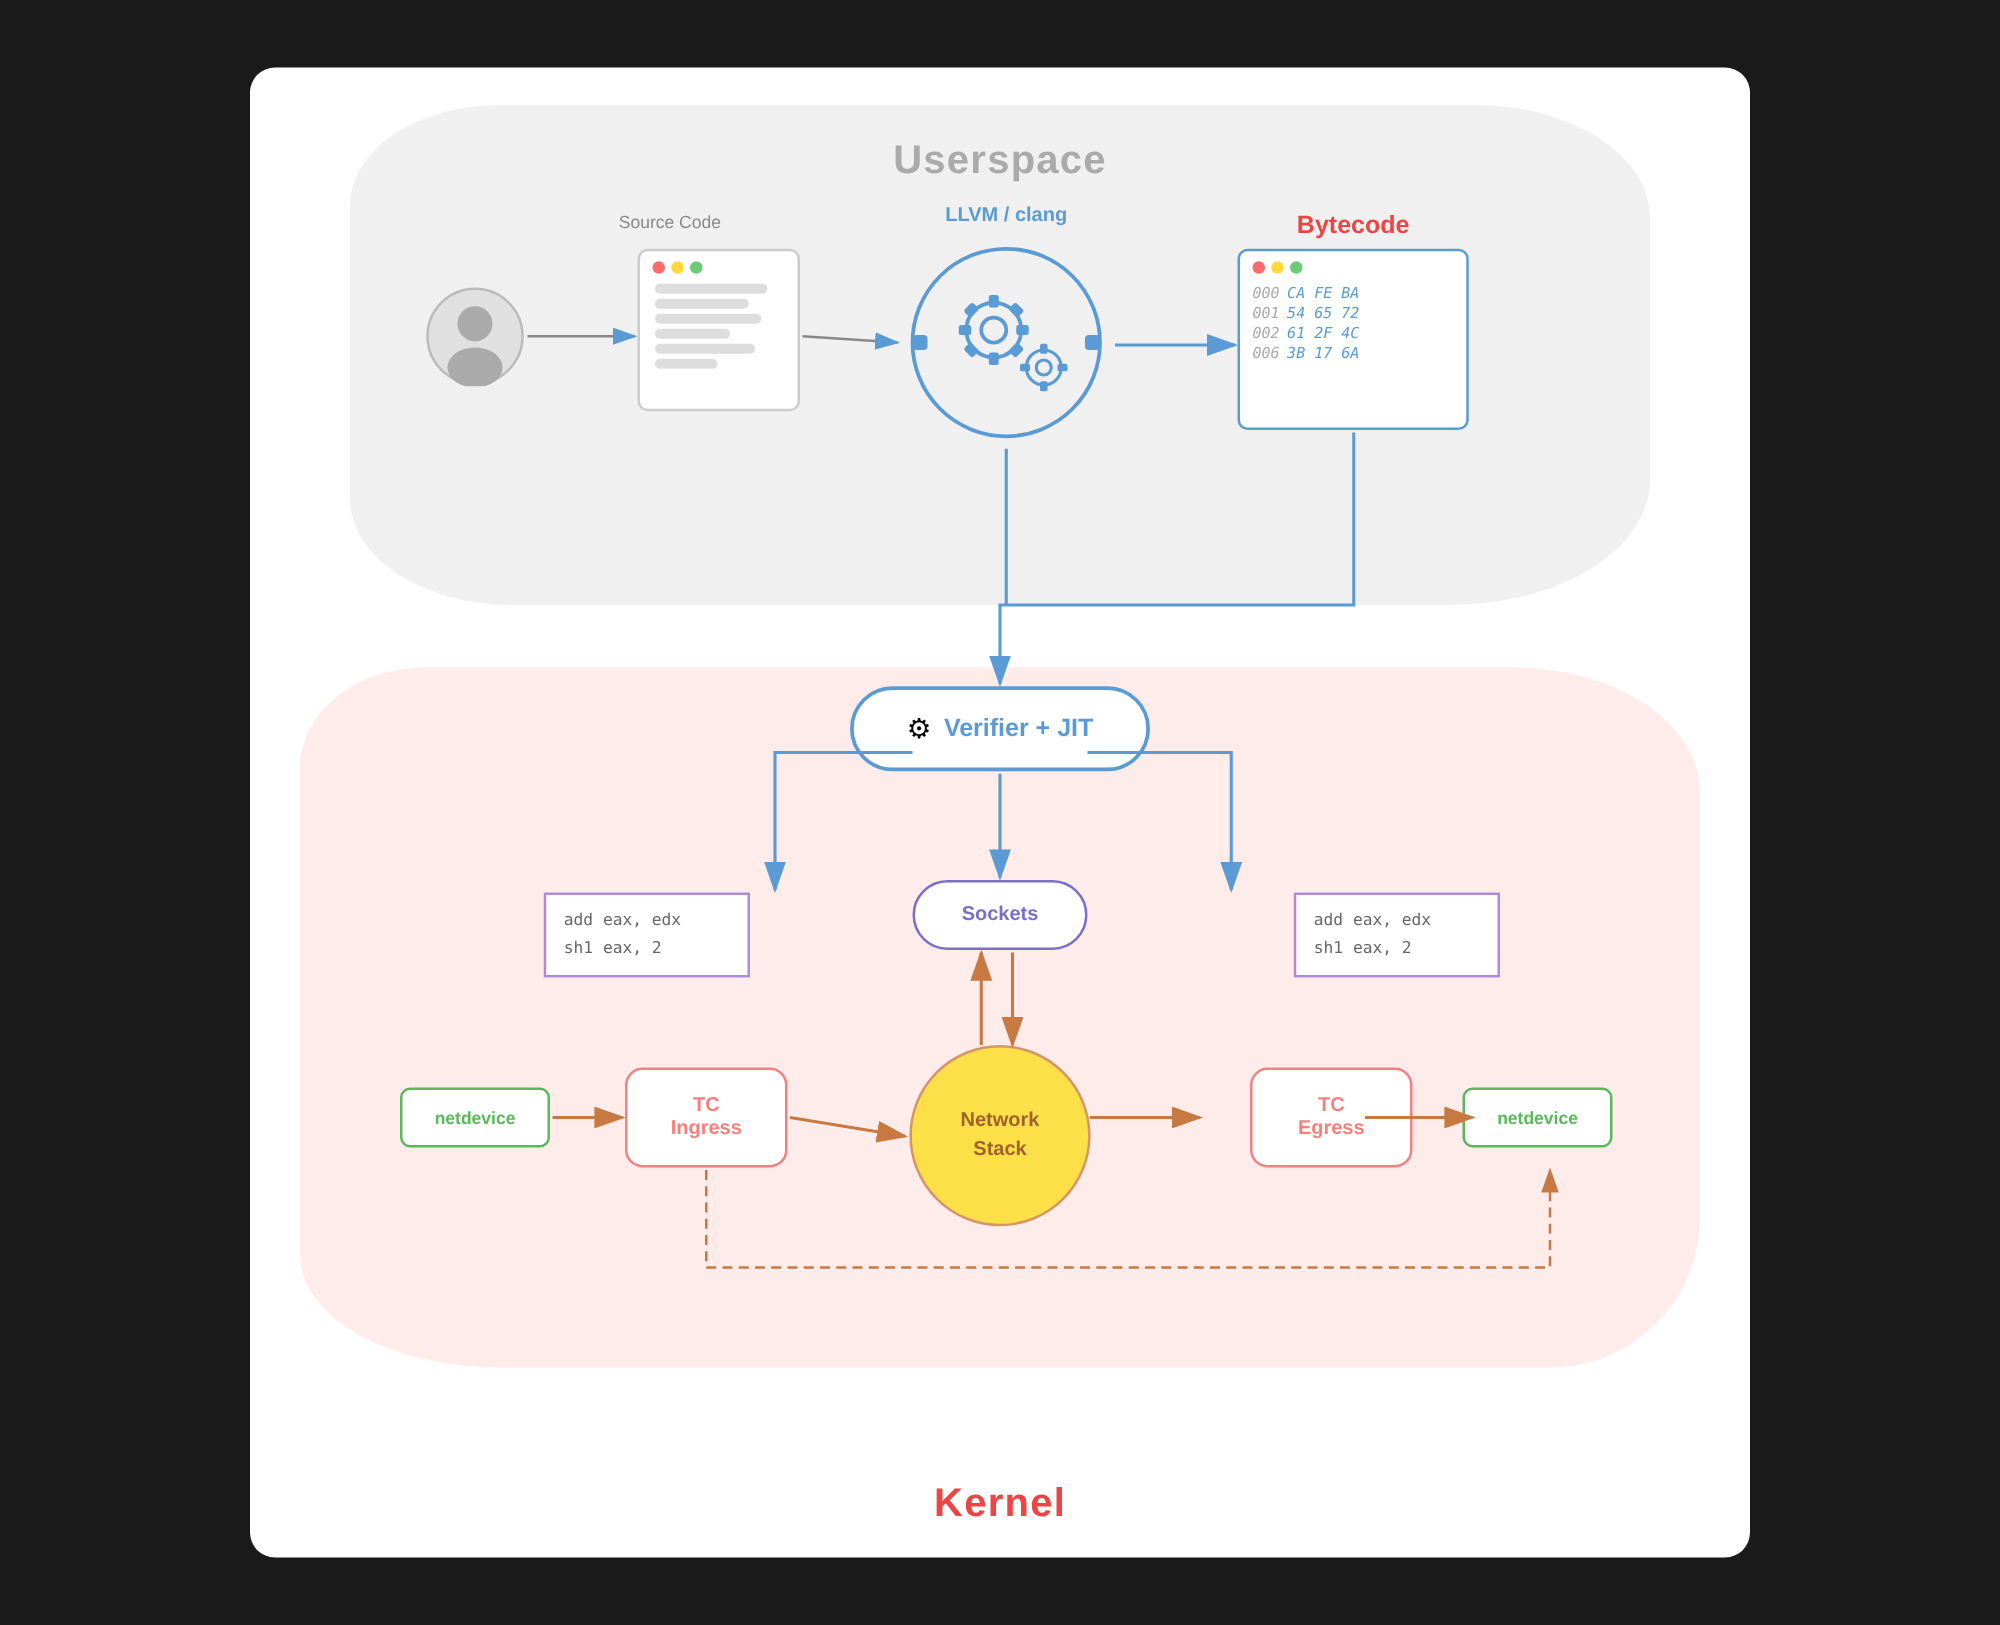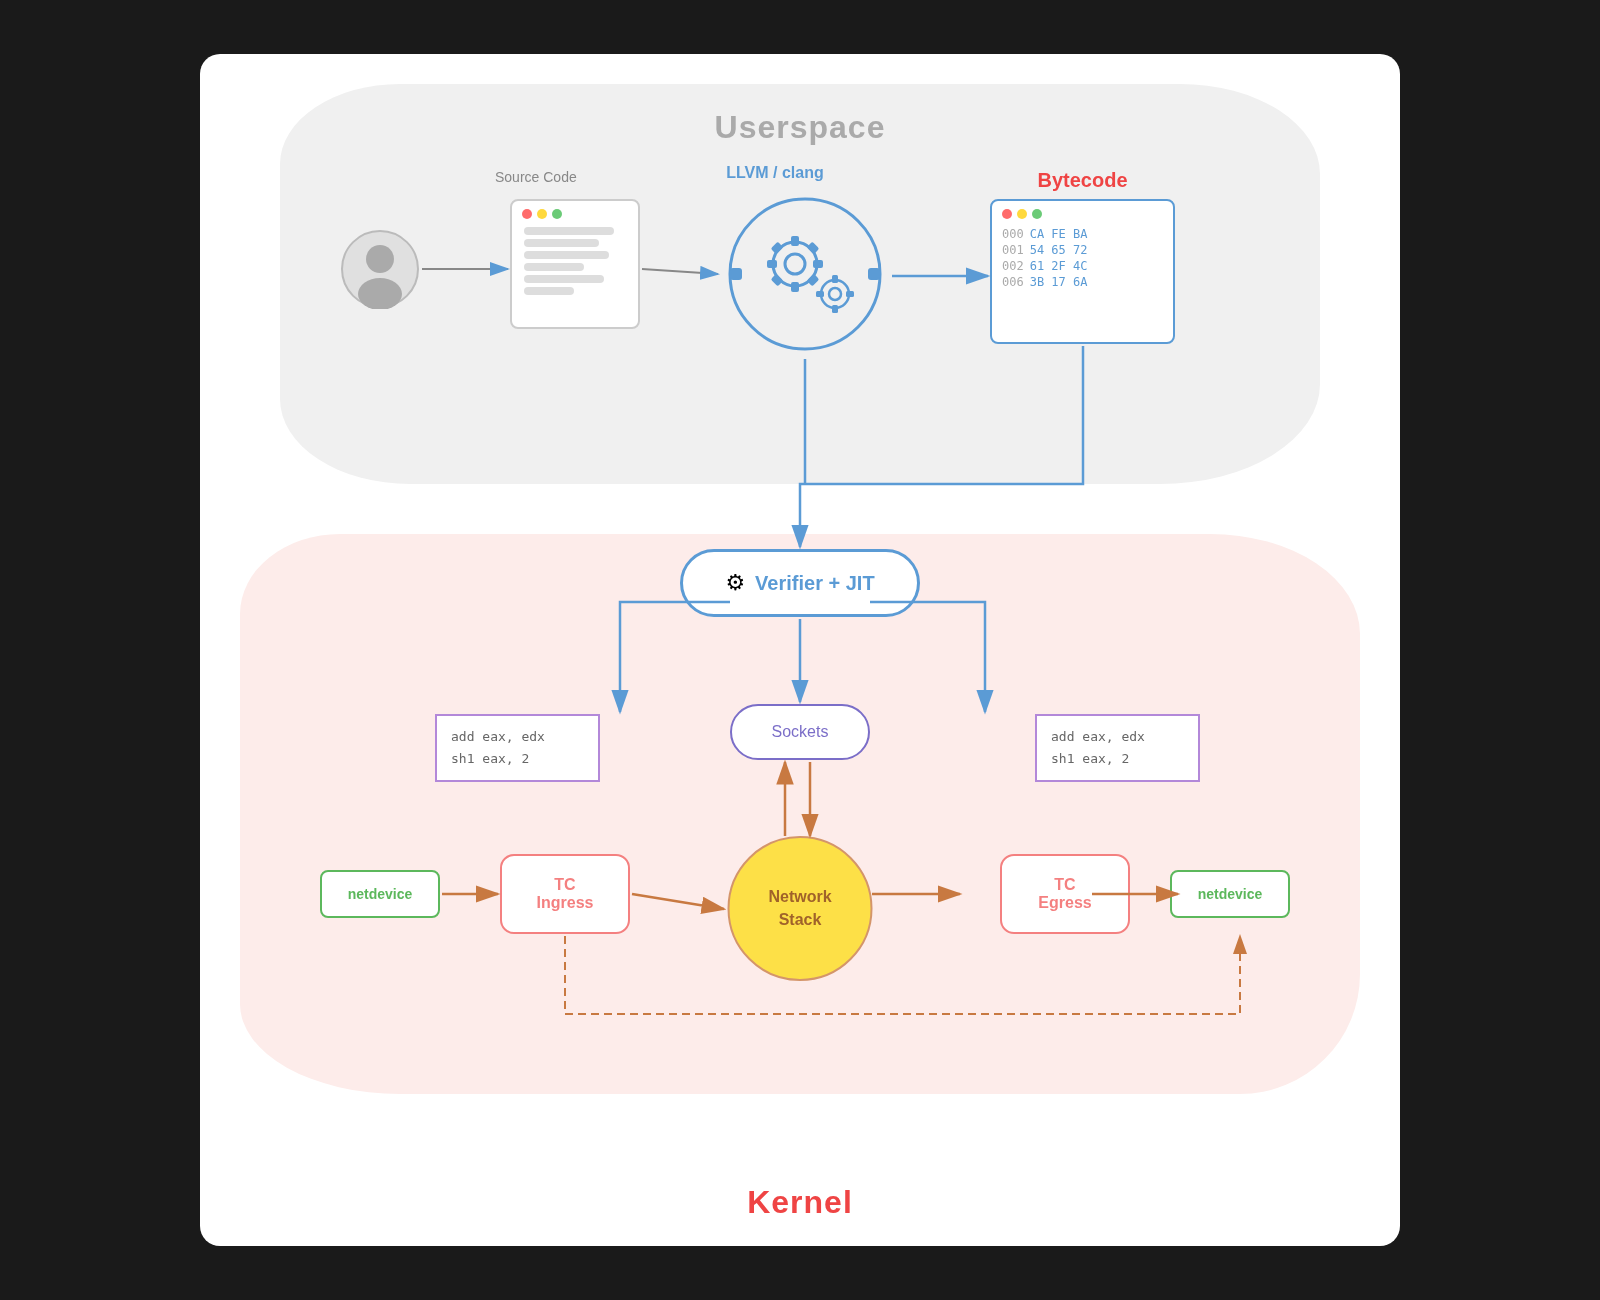--- a/index.html
+++ b/index.html
@@ -95,21 +95,21 @@
     .llvm-circle {
       position: absolute;
       top: 135px;
       left: 520px;
       width: 170px;
       height: 170px;
     }
     .llvm-label {
       position: absolute;
       top: 110px;
-      left: 480px;
+      left: 510px;
       font-size: 16px;
       font-weight: 700;
       color: #5b9bd5;
       text-align: center;
       width: 190px;
     }
 
     
     .bytecode-box {
       position: absolute;
@@ -185,21 +185,21 @@
       transform: translateX(-50%);
       width: 140px;
       height: 56px;
       background: white;
       border: 2px solid #7b6ec8;
       border-radius: 28px;
       display: flex;
       align-items: center;
       justify-content: center;
       font-size: 16px;
-      font-weight: 400;
+      font-weight: 700;
       color: #7b6ec8;
     }
 
     
     .tc-ingress {
       position: absolute;
       top: 800px;
       left: 300px;
       width: 130px;
       height: 80px;
@@ -323,20 +323,21 @@
     .bytecode-header {
       display: flex;
       gap: 5px;
       padding: 8px 10px 4px;
     }
     .bytecode-content {
       padding: 4px 10px;
       font-family: monospace;
       font-size: 12px;
       color: #5b9bd5;
+      font-style: italic;
     }
     .bytecode-row { margin-bottom: 2px; }
     .bytecode-addr { color: #aaa; margin-right: 6px; }
 
     
     .gear-icon {
       font-size: 22px;
     }
   </style>
 </head>

